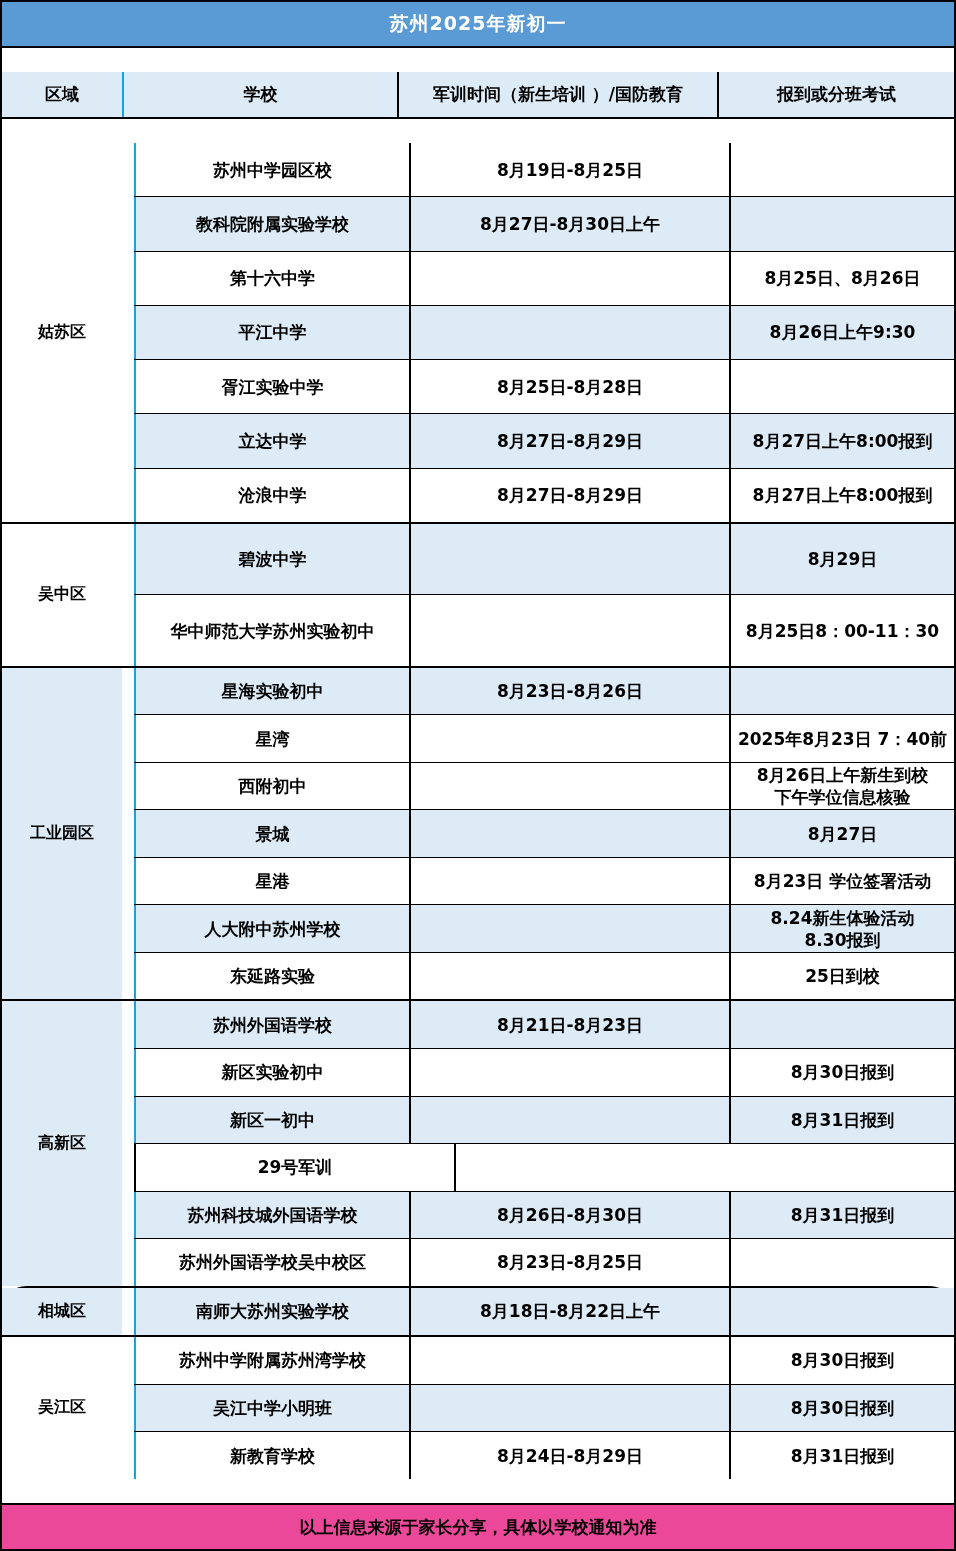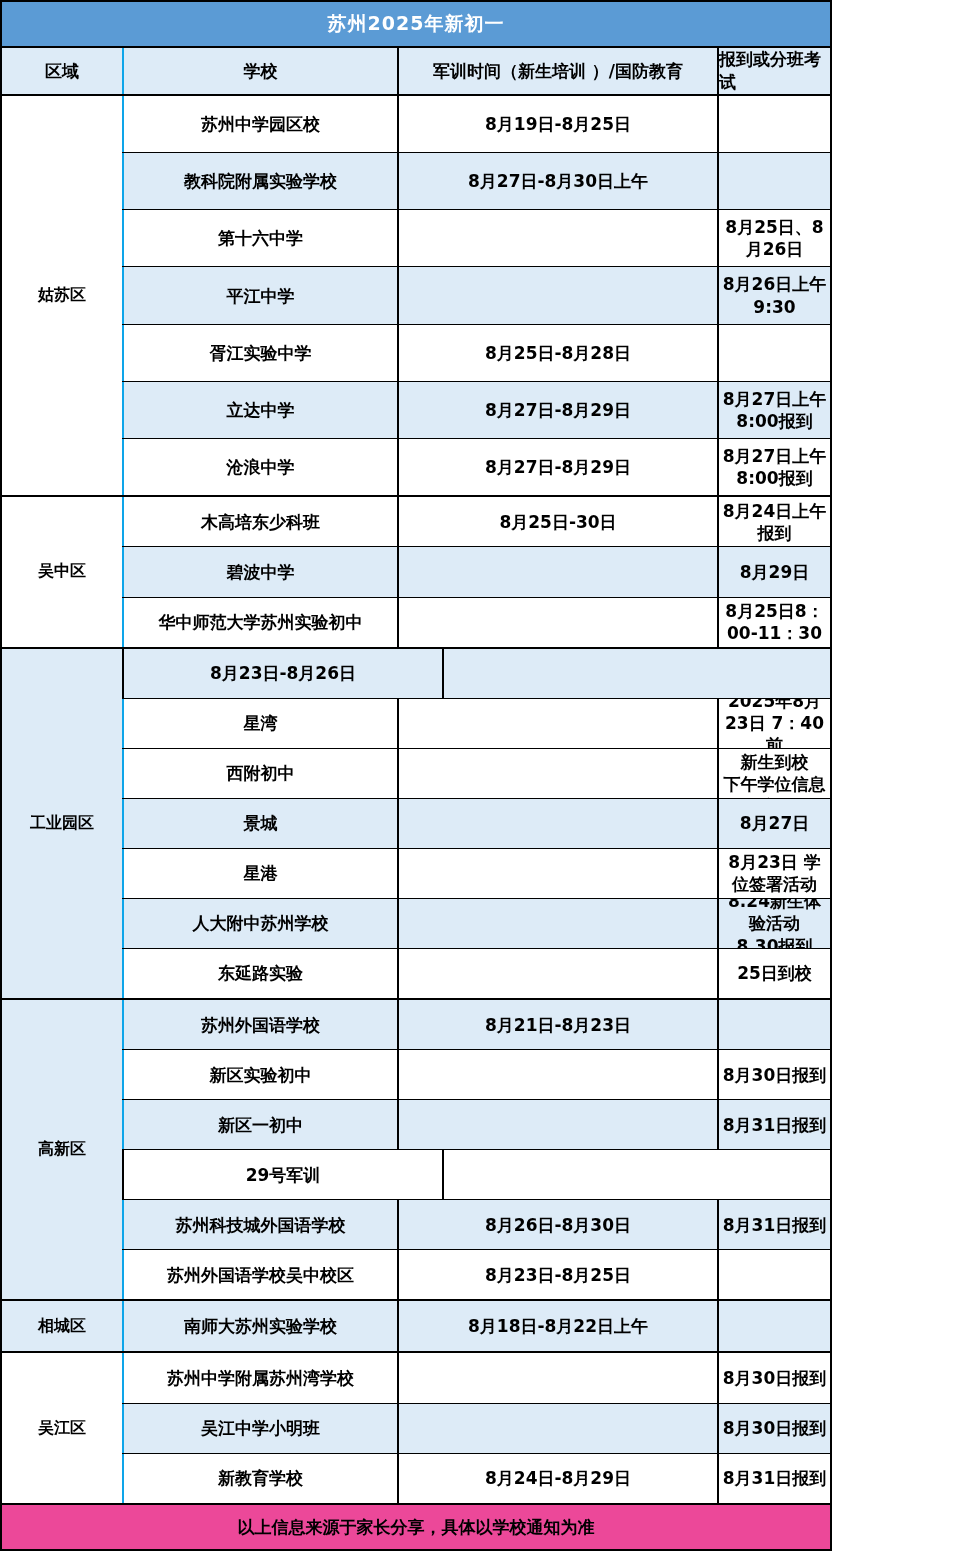--- a/index.html
+++ b/index.html
@@ -1,27 +1,28 @@
 <!DOCTYPE html>
 <html><head>
 <meta charset="utf-8">
 <style>
   html, body { margin: 0; padding: 0; background: #ffffff; }
   * { box-sizing: border-box; }
 
   .page {
-    width: 832px;
+    width: 956px;
     height: 1551px;
     border: 2px solid #000;
     display: flex;
     flex-direction: column;
     background: #fff;
     font-family: "DejaVu Sans", sans-serif;
     font-weight: bold;
     color: #000;
+    gap: 24px;
   }
 
   
   .title-bar {
     flex: 0 0 46px;
     background: #5B9BD5;
     color: #fff;
     display: flex;
     align-items: center;
     justify-content: center;
@@ -78,20 +79,21 @@
     flex: 1 1 auto;
     display: flex;
     flex-direction: column;
     min-width: 0;
   }
   .row {
     flex: 1 1 0;
     display: flex;
     border-top: 1px solid #000;
     min-height: 0;
+    margin-left: 12px;
   }
   .row:first-child { border-top: 0; }
 
   .cell {
     display: flex;
     align-items: center;
     justify-content: center;
     text-align: center;
     font-size: 17px;
     line-height: 1.3;
@@ -164,41 +166,37 @@
           <div class="row">
             <div class="cell col-school">沧浪中学</div>
             <div class="cell col-training">8月27日-8月29日</div>
             <div class="cell col-report">8月27日上午8:00报到</div>
           </div>
         </div>
       </div>
       <div class="section" style="flex-grow: 3;">
         <div class="region-cell col-region">吴中区</div>
         <div class="rows">
-          <div class="row">
-            <div class="cell col-school">木高培东少科班</div>
-            <div class="cell col-training">8月25日-30日</div>
-            <div class="cell col-report">8月24日上午报到</div>
-          </div>
           <div class="row shaded">
             <div class="cell col-school">碧波中学</div>
             <div class="cell col-training"></div>
             <div class="cell col-report">8月29日</div>
           </div>
           <div class="row">
             <div class="cell col-school">华中师范大学苏州实验初中</div>
             <div class="cell col-training"></div>
             <div class="cell col-report">8月25日8：00-11：30</div>
           </div>
         </div>
       </div>
       <div class="section" style="flex-grow: 7;">
         <div class="region-cell col-region shaded">工业园区</div>
         <div class="rows">
           <div class="row shaded">
+            <div class="cell col-school">星海实验初中</div>
             <div class="cell col-training">8月23日-8月26日</div>
             <div class="cell col-report"></div>
           </div>
           <div class="row">
             <div class="cell col-school">星湾</div>
             <div class="cell col-training"></div>
             <div class="cell col-report">2025年8月23日 7：40前</div>
           </div>
           <div class="row">
             <div class="cell col-school">西附初中</div>
@@ -256,21 +254,21 @@
             <div class="cell col-training">8月26日-8月30日</div>
             <div class="cell col-report">8月31日报到</div>
           </div>
           <div class="row">
             <div class="cell col-school">苏州外国语学校吴中校区</div>
             <div class="cell col-training">8月23日-8月25日</div>
             <div class="cell col-report"></div>
           </div>
         </div>
       </div>
-      <div class="section" style="flex-grow: 1;">
+      <div class="section" style="flex-grow: 1; border-radius: 25px;">
         <div class="region-cell col-region shaded">相城区</div>
         <div class="rows">
           <div class="row shaded">
             <div class="cell col-school">南师大苏州实验学校</div>
             <div class="cell col-training">8月18日-8月22日上午</div>
             <div class="cell col-report"></div>
           </div>
         </div>
       </div>
       <div class="section" style="flex-grow: 3;">

